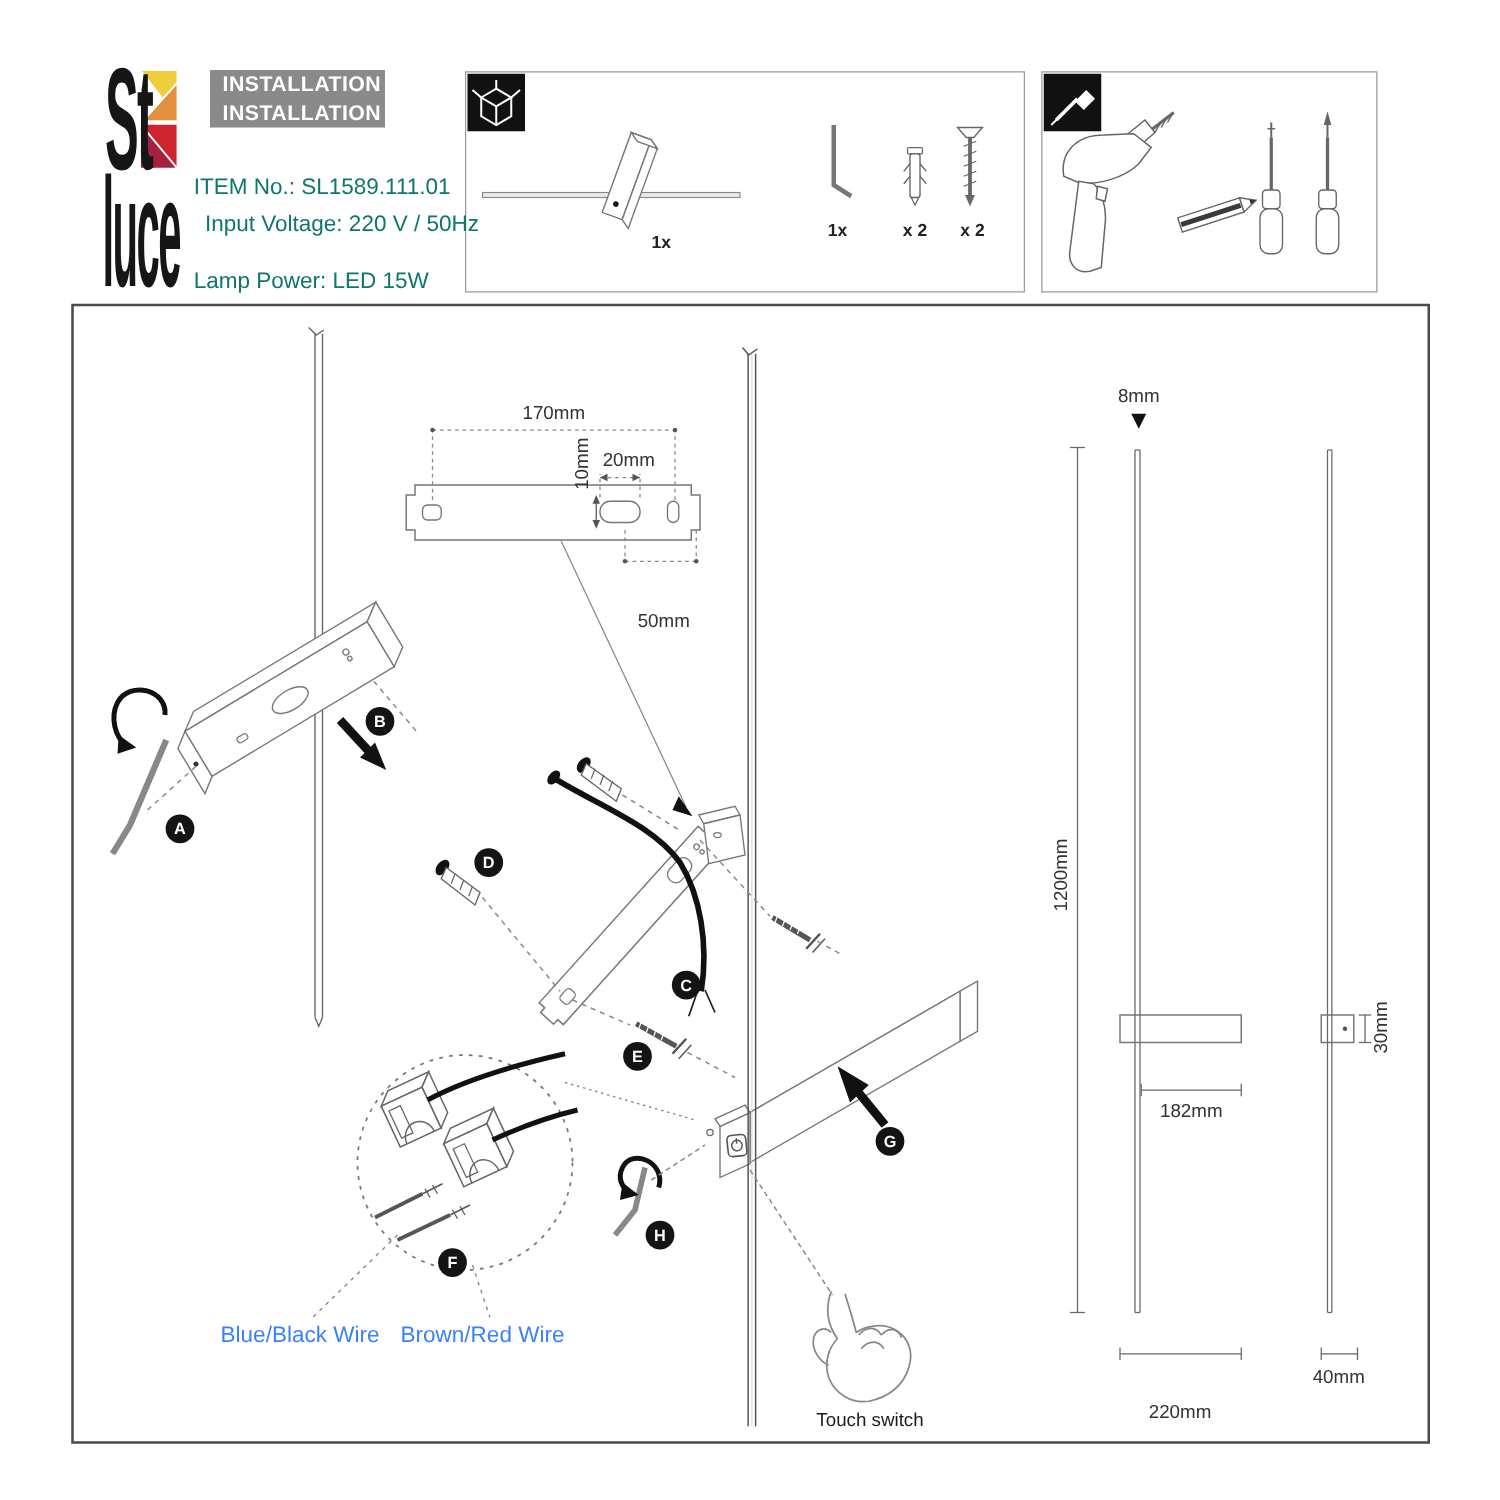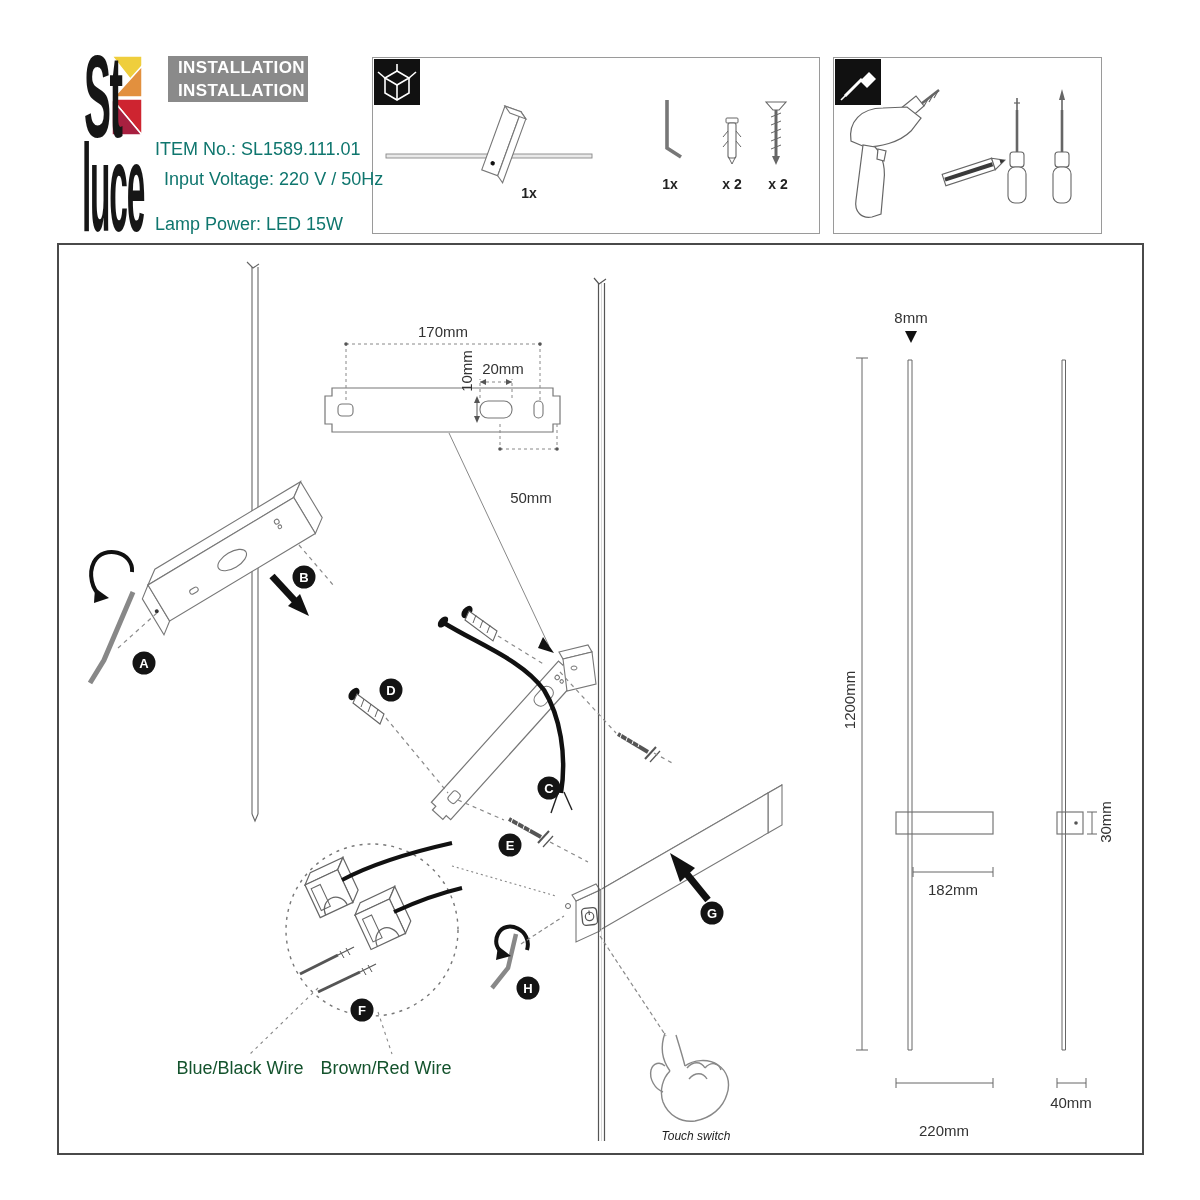--- a/index.html
+++ b/index.html
@@ -13,22 +13,22 @@
   .brand{position:absolute;font-weight:bold;color:#161616;letter-spacing:-2px;transform-origin:left top;line-height:0.8;}
   .title-box{position:absolute;background:#8a8a8a;display:flex;flex-direction:column;justify-content:center;padding-left:10px;gap:3px;}
   .title-line{font-size:17px;font-weight:bold;color:#fff;letter-spacing:0.4px;}
   .info-line{position:absolute;font-size:18px;color:#0f766e;white-space:nowrap;}
   .dim{position:absolute;font-size:15px;color:#333;white-space:nowrap;transform:translate(-50%,-50%);}
   .dim.rot{transform:translate(-50%,-50%) rotate(-90deg);}
   .qty{position:absolute;font-size:14px;font-weight:600;color:#222;transform:translate(-50%,-50%);}
   .step{position:absolute;width:23px;height:23px;border-radius:50%;background:#141414;color:#fff;
         font-size:13px;font-weight:bold;display:flex;align-items:center;justify-content:center;
         transform:translate(-50%,-50%);}
-  .wire-label{position:absolute;font-size:18px;color:#14532d;white-space:nowrap;transform:translate(-50%,-50%);}
-  .touch-label{position:absolute;font-size:12px;color:#1c1c1c;white-space:nowrap;transform:translate(-50%,-50%);font-style:italic;}
+  .wire-label{position:absolute;font-size:18px;color:#3b82f6;white-space:nowrap;transform:translate(-50%,-50%);}
+  .touch-label{position:absolute;font-size:15px;color:#1c1c1c;white-space:nowrap;transform:translate(-50%,-50%);}
   svg{position:absolute;left:0;top:0;}
 </style>
 </head>
 <body>
 
 <div class="box" style="left:372px;top:57px;width:446px;height:175px;"></div>
 <div class="box" style="left:833px;top:57px;width:267px;height:175px;"></div>
 <div class="mainbox" style="left:57px;top:243px;width:1083px;height:908px;"></div>
 <div class="icon-square" style="left:374px;top:59px;"></div>
 <div class="icon-square" style="left:835px;top:59px;"></div>

